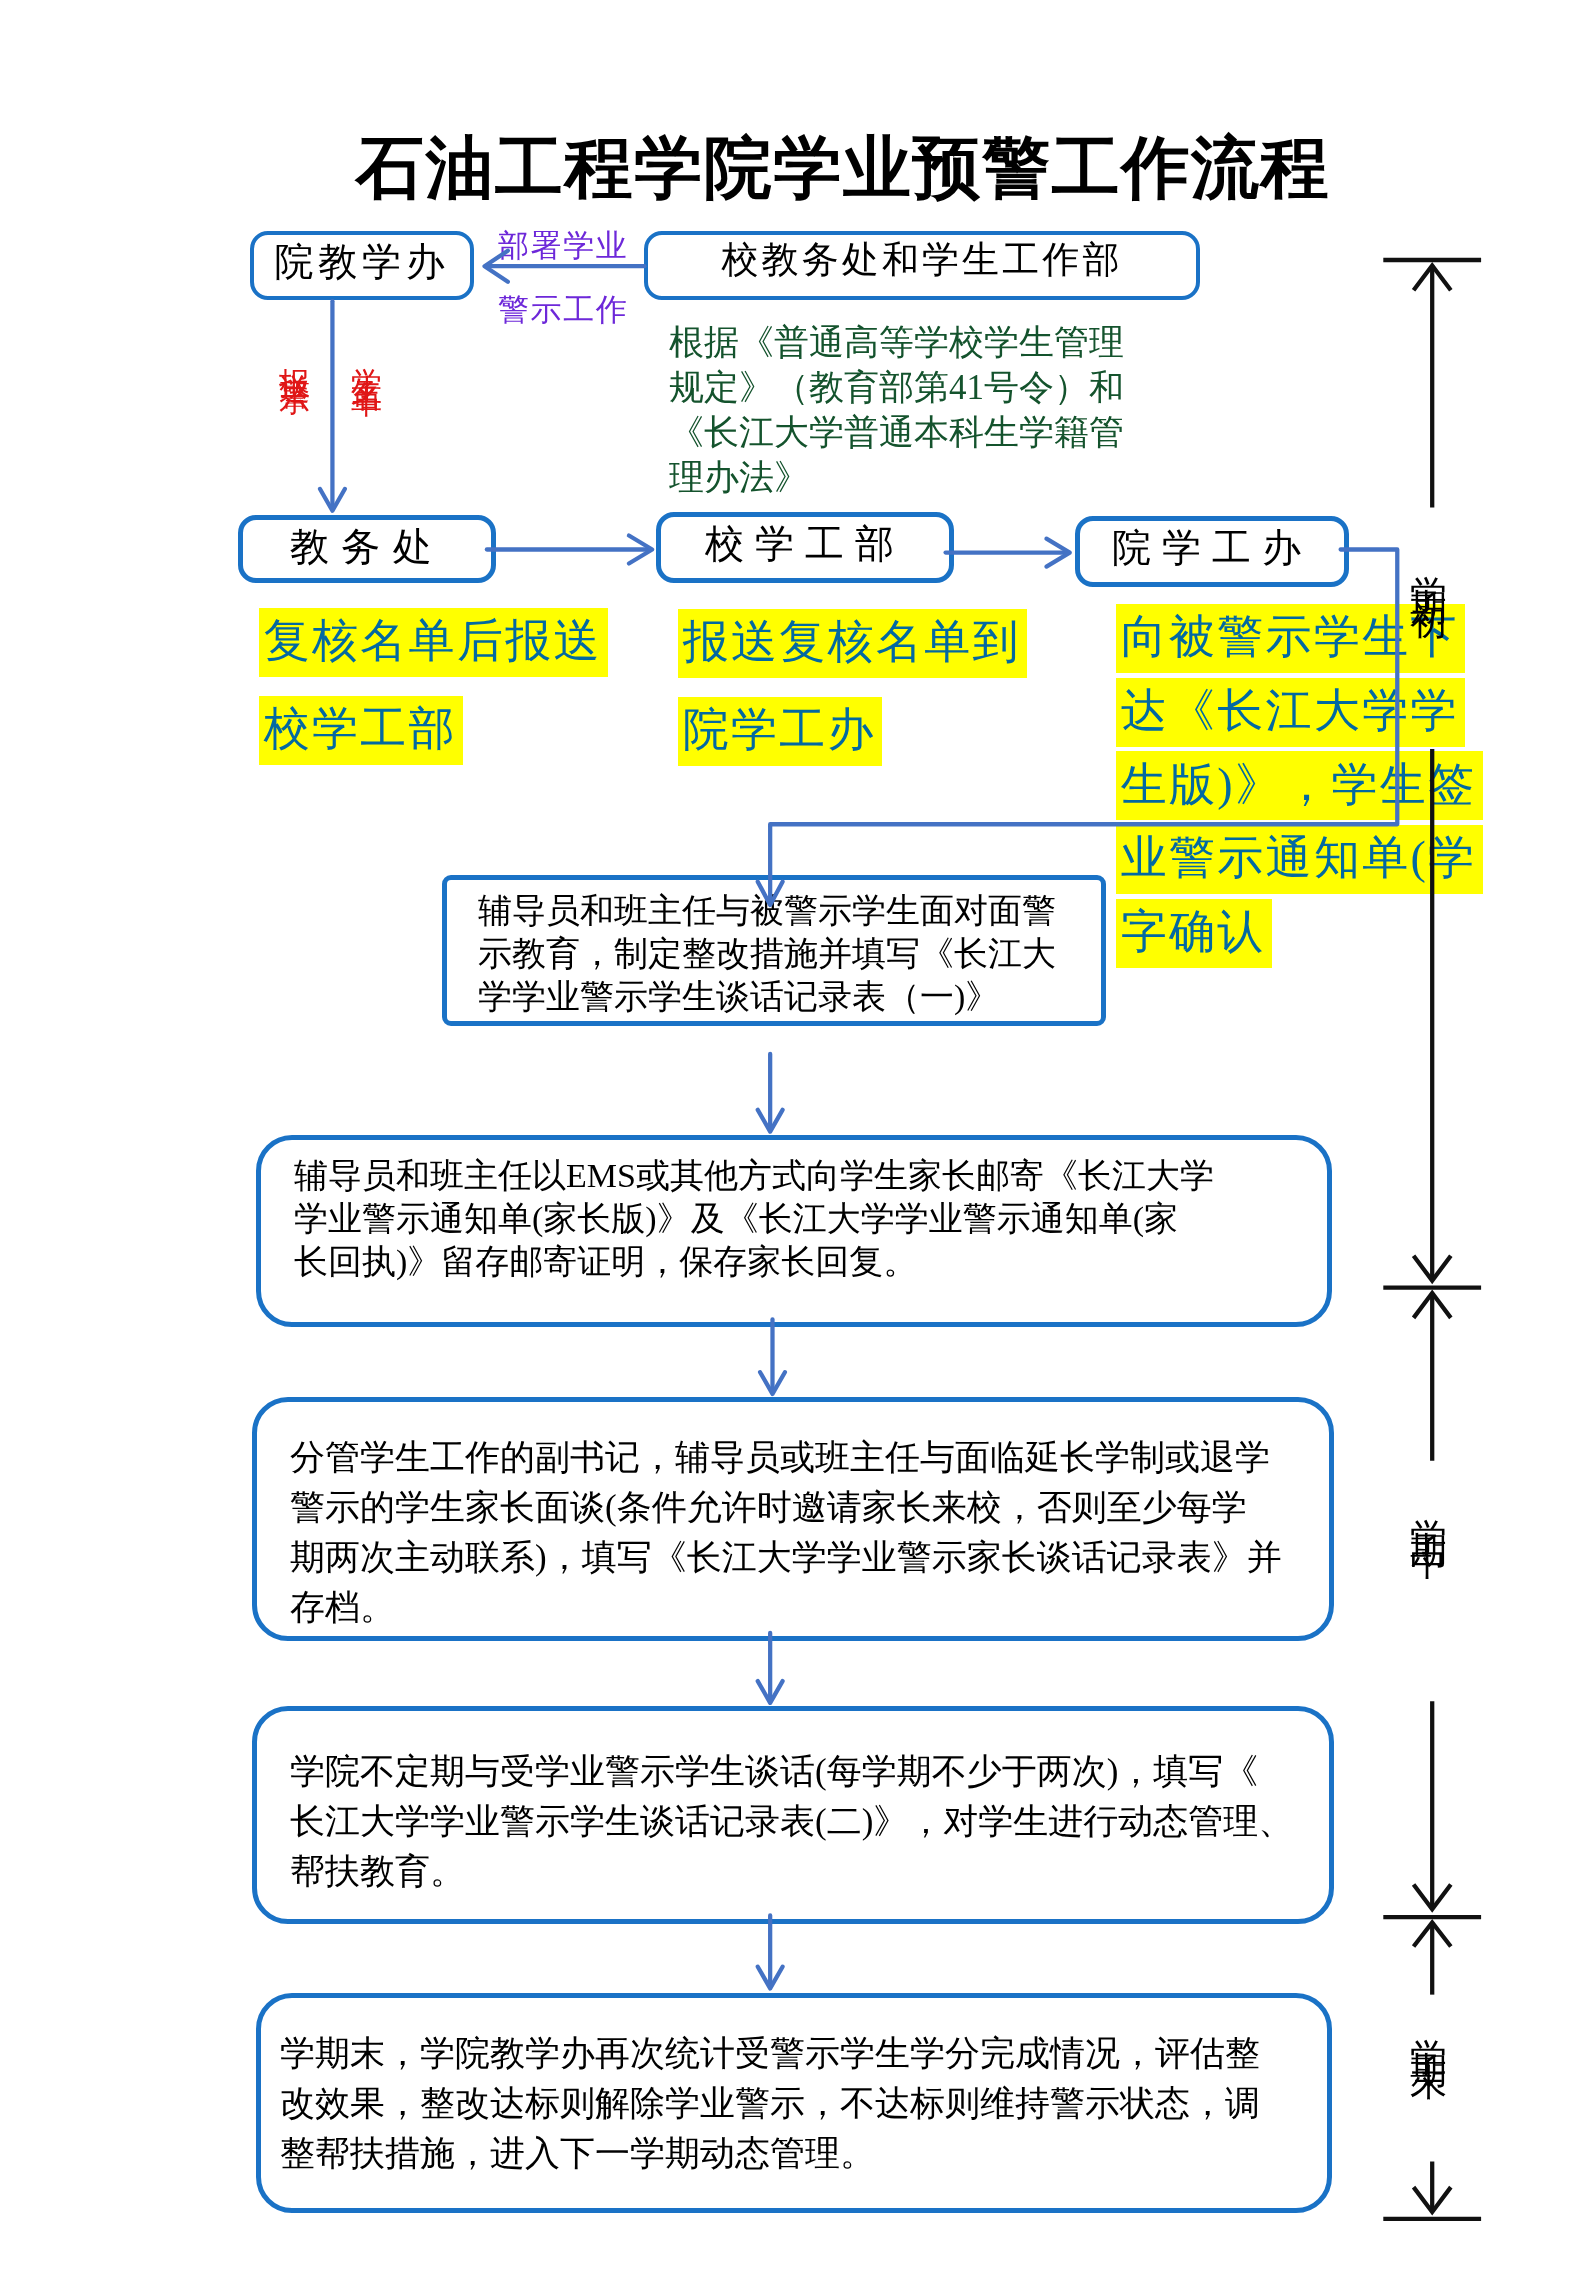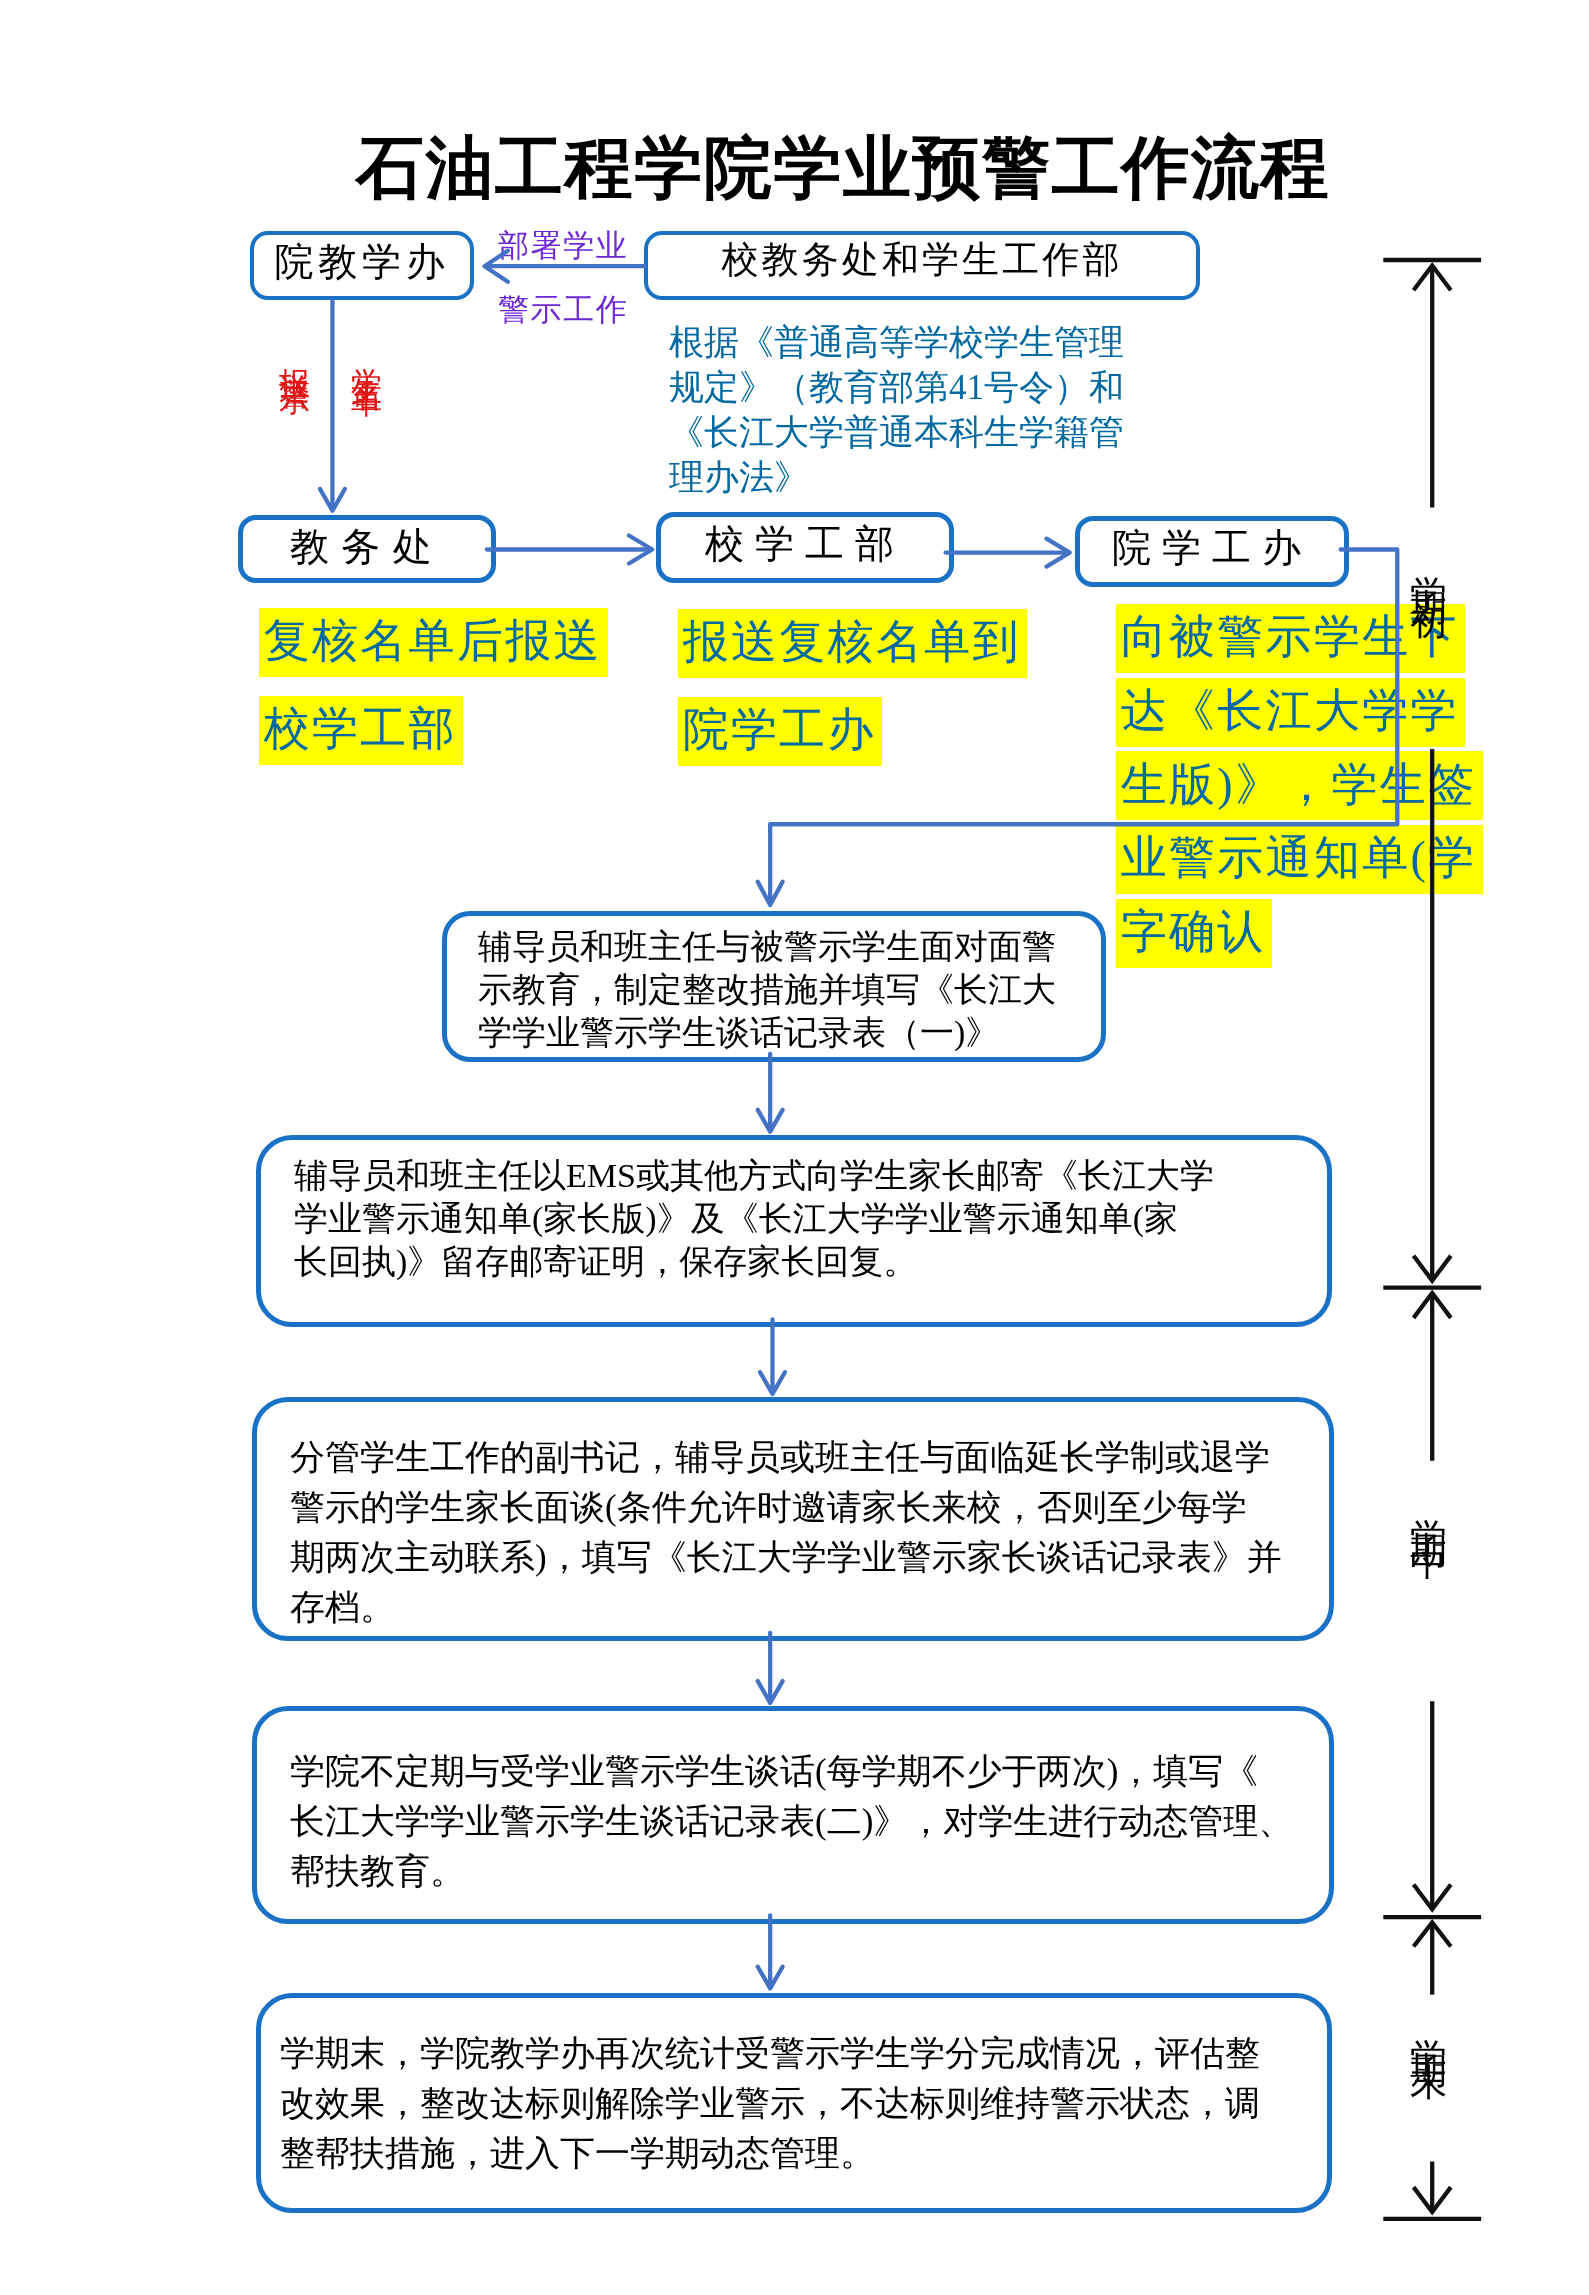--- a/index.html
+++ b/index.html
@@ -9,21 +9,21 @@
   .title{left:48px;top:123px;width:1590px;text-align:center;font-size:68px;font-weight:bold;
          color:#000;letter-spacing:1.6px;font-family:"DejaVu Sans","Liberation Sans",sans-serif;}
   .box{position:absolute;background:#fff;border:4.7px solid #1a72c6;border-radius:18px;
        display:flex;align-items:flex-start;justify-content:center;color:#000;}
   .box.small{font-size:39px;}
   .box.big{border-radius:36px;border-width:5.4px;align-items:flex-start;justify-content:flex-start;}
   .box.big .btxt{white-space:pre-line;font-size:35px;line-height:50px;color:#000;}
   .vtext{writing-mode:vertical-rl;text-orientation:upright;}
   .deploy{font-size:31px;color:#6d28d9;letter-spacing:1.6px;}
   .vcol{font-size:31px;color:#e01616;letter-spacing:6.2px;line-height:1;}
-  .basis{font-size:35px;line-height:45px;color:#0369a1;white-space:pre-line;width:543px;}
+  .basis{font-size:35px;line-height:45px;color:#14532d;white-space:pre-line;width:543px;}
   .ynote div{display:table;background:#ffff00;color:#0369a1;font-size:46px;
              padding:2.3px 6.2px 4.7px 4.7px;letter-spacing:2.3px;}
   .gap-big div{margin-bottom:18.6px;}
   .gap-small div{margin-bottom:4.7px;margin-left:32px;}
   .phase{font-size:37px;color:#000;letter-spacing:12.4px;line-height:1;}
   svg.overlay{position:absolute;left:0;top:0;}
 </style>
 </head>
 <body>
 
@@ -68,21 +68,21 @@
     <div>院学工办</div>
   </div>
   <div class="abs ynote gap-small" style="left:1084px;top:604px;">
     <div>向被警示学生下</div>
     <div>达《长江大学学</div>
     <div>生版)》，学生签</div>
     <div>业警示通知单(学</div>
     <div>字确认</div>
   </div>
 
-  <div class="box big" style="left:442px;top:911px;width:654px;height:141px;border-radius:28px;">
+  <div class="box big" style="left:442px;top:875px;width:654px;height:141px;border-radius:9px;">
     <div class="btxt" style="padding:9.3px 0 0 31px;line-height:43px;font-size:34px;">辅导员和班主任与被警示学生面对面警
 示教育，制定整改措施并填写《长江大
 学学业警示学生谈话记录表（一)》</div>
   </div>
   <div class="box big" style="left:256px;top:1135px;width:1066px;height:182px;">
     <div class="btxt" style="padding:14px 0 0 33px;line-height:43px;font-size:34px;">辅导员和班主任以EMS或其他方式向学生家长邮寄《长江大学
 学业警示通知单(家长版)》及《长江大学学业警示通知单(家
 长回执)》留存邮寄证明，保存家长回复。</div>
   </div>
   <div class="box big" style="left:252px;top:1397px;width:1072px;height:234px;">

